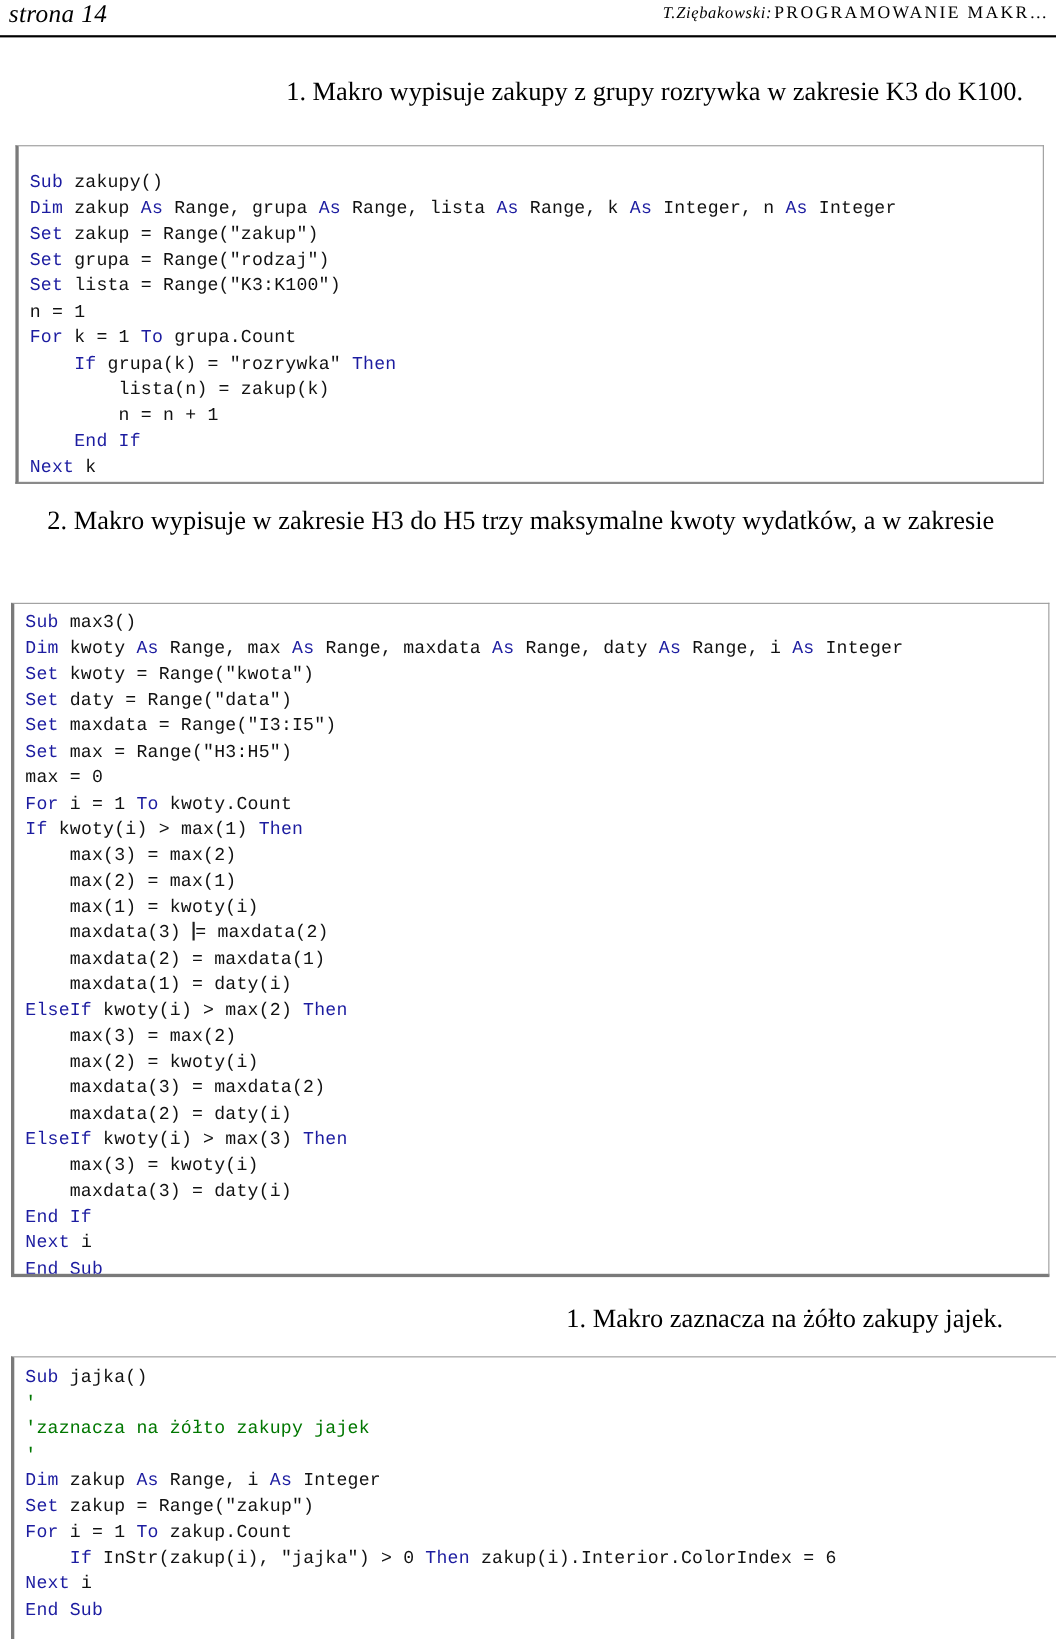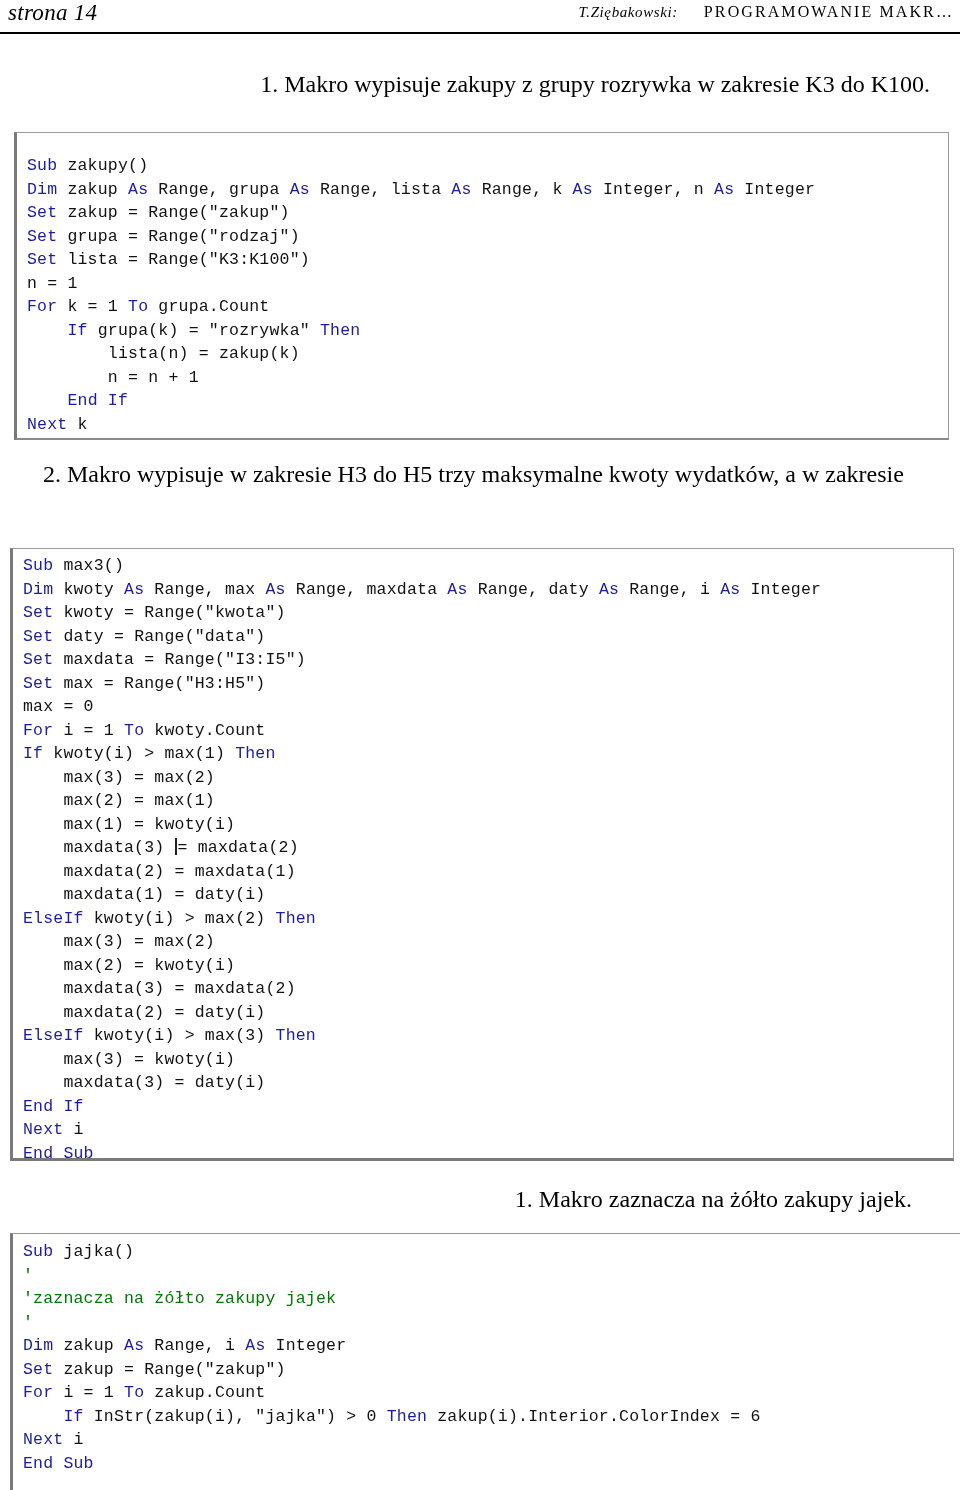--- a/index.html
+++ b/index.html
@@ -37,21 +37,20 @@
     letter-spacing: 0.3px;
     padding-left: 8px;
     white-space: nowrap;
   }
   .header-right {
     display: flex;
     align-items: baseline;
     padding-right: 6px;
     white-space: nowrap;
     line-height: 24px;
-    gap: 24px;
   }
   .header-author {
     font-family: "Liberation Serif", serif;
     font-style: italic;
     font-size: 15px;
     letter-spacing: 0.6px;
   }
   .header-title {
     font-family: "Liberation Serif", serif;
     font-size: 16px;

